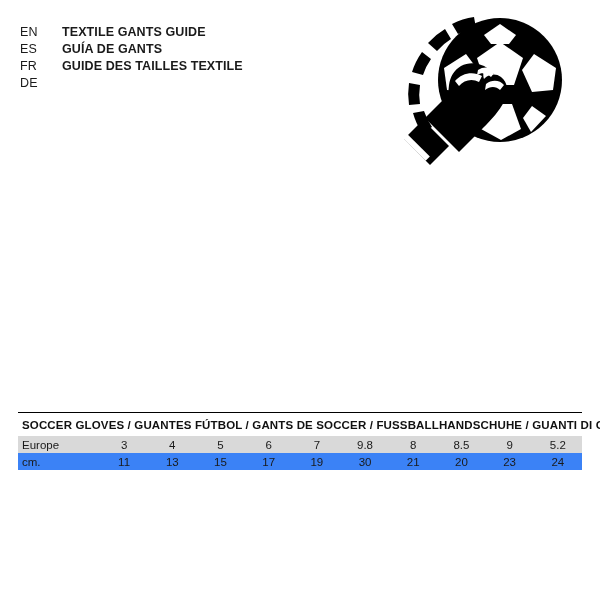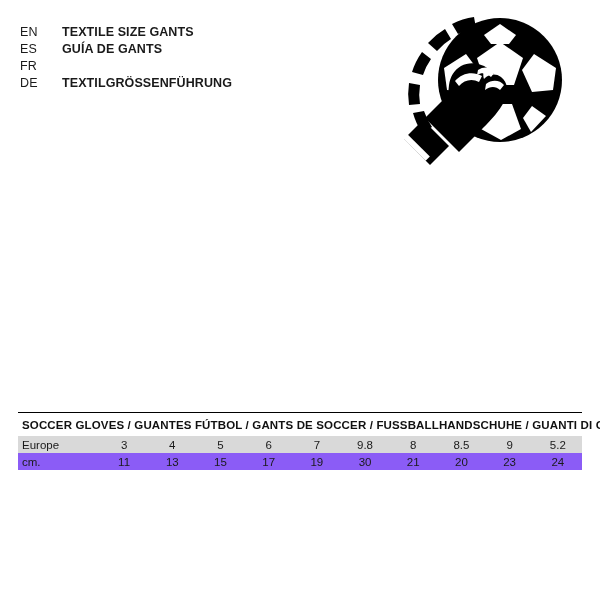--- a/index.html
+++ b/index.html
@@ -76,21 +76,21 @@
   }
   table.size-table {
     border-collapse: collapse;
     width: 100%;
     table-layout: fixed;
   }
   table.size-table tr.row-shaded {
     background: #d9d9d9;
   }
   table.size-table tr.row-plain {
-    background: #8b5cf6;
+    background: #3b82f6;
   }
   table.size-table th,
   table.size-table td {
     font-size: 11.5px;
     font-weight: 400;
     color: #1a1a1a;
     height: 17px;
     padding: 0;
     text-align: center;
     vertical-align: middle;
@@ -107,32 +107,32 @@
     width: 100%;
     margin-bottom: 6px;
   }
 </style>
 </head>
 <body>
 
 <div id="lang-block">
   <div class="lang-row">
     <span class="lang-code">EN</span>
-    <span class="lang-text">TEXTILE SIZE GANTS</span>
+    <span class="lang-text">TEXTILE GANTS GUIDE</span>
   </div>
   <div class="lang-row">
     <span class="lang-code">ES</span>
     <span class="lang-text">GUÍA DE GANTS</span>
   </div>
   <div class="lang-row">
     <span class="lang-code">FR</span>
+    <span class="lang-text">GUIDE DES TAILLES TEXTILE</span>
   </div>
   <div class="lang-row">
     <span class="lang-code">DE</span>
-    <span class="lang-text">TEXTILGRÖSSENFÜHRUNG</span>
   </div>
 </div>
 
 <div id="illustration">
   <svg viewBox="0 0 200 190" xmlns="http://www.w3.org/2000/svg" aria-hidden="true">
     <g fill="#000000">
 
       <path d="M30 64 a72 72 0 0 1 10-20 l9 7 a60 60 0 0 0 -8 16 z"></path>
       <path d="M46 35 a72 72 0 0 1 17-14 l6 10 a60 60 0 0 0 -14 12 z"></path>
       <path d="M70 16 a72 72 0 0 1 22 -7 l2 11 a60 60 0 0 0 -18 6 z"></path>

